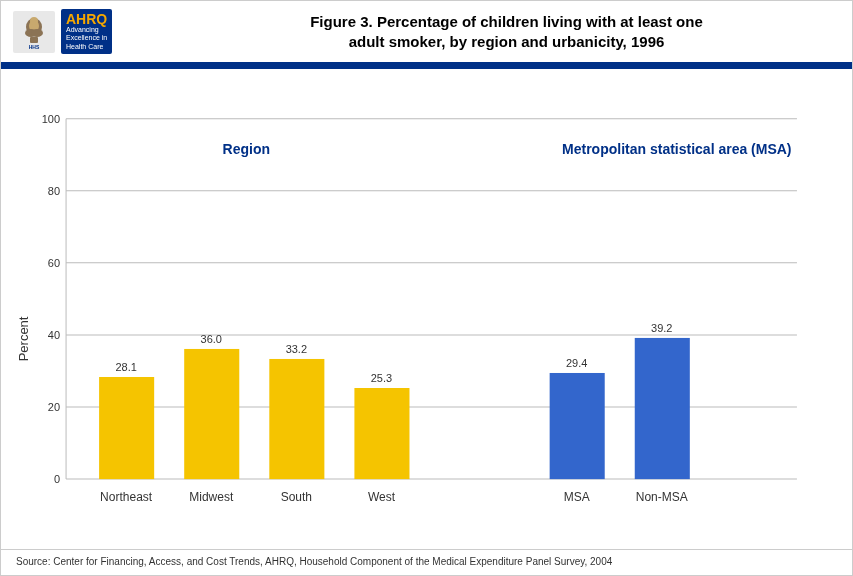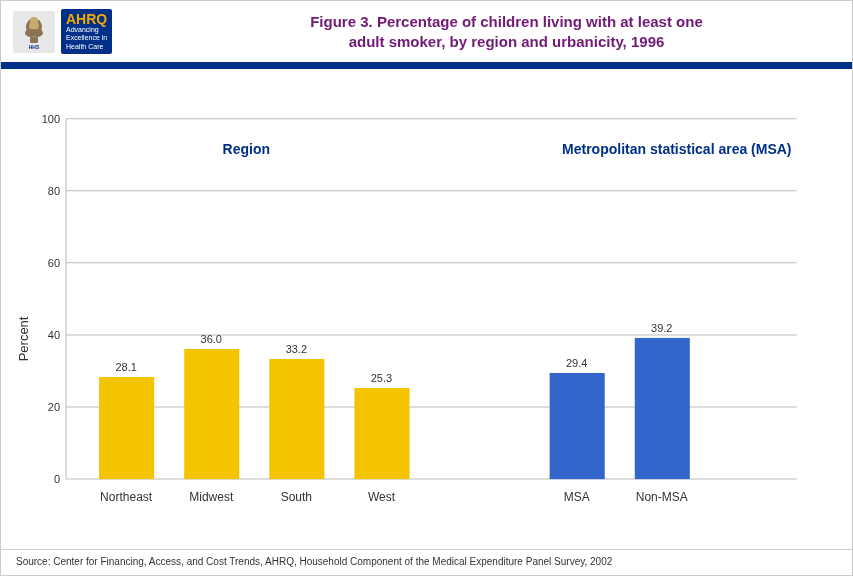--- a/index.html
+++ b/index.html
@@ -53,21 +53,21 @@
       color: #fff;
       font-size: 7px;
       line-height: 1.2;
       display: block;
     }
     .title-area {
       flex: 1;
       text-align: center;
     }
     .chart-title {
-      color: #701a75;
+      color: #000000;
       font-size: 15px;
       font-weight: bold;
       line-height: 1.3;
     }
     
     .blue-divider {
       height: 4px;
       background: #003087;
       margin: 0;
     }
@@ -167,15 +167,15 @@
       <text x="110" y="402" text-anchor="middle" font-size="12" fill="#333" font-family="Arial">Northeast</text>
       <text x="195" y="402" text-anchor="middle" font-size="12" fill="#333" font-family="Arial">Midwest</text>
       <text x="280" y="402" text-anchor="middle" font-size="12" fill="#333" font-family="Arial">South</text>
       <text x="365" y="402" text-anchor="middle" font-size="12" fill="#333" font-family="Arial">West</text>
       <text x="560" y="402" text-anchor="middle" font-size="12" fill="#333" font-family="Arial">MSA</text>
       <text x="645" y="402" text-anchor="middle" font-size="12" fill="#333" font-family="Arial">Non-MSA</text>
     </svg>
   </div>
 
   <div class="footer">
-    <span>Source: Center for Financing, Access, and Cost Trends, AHRQ, Household Component of the Medical Expenditure Panel Survey, 2002</span>
+    <span>Source: Center for Financing, Access, and Cost Trends, AHRQ, Household Component of the Medical Expenditure Panel Survey, 2004</span>
   </div>
 </div>
 
 </body></html>

